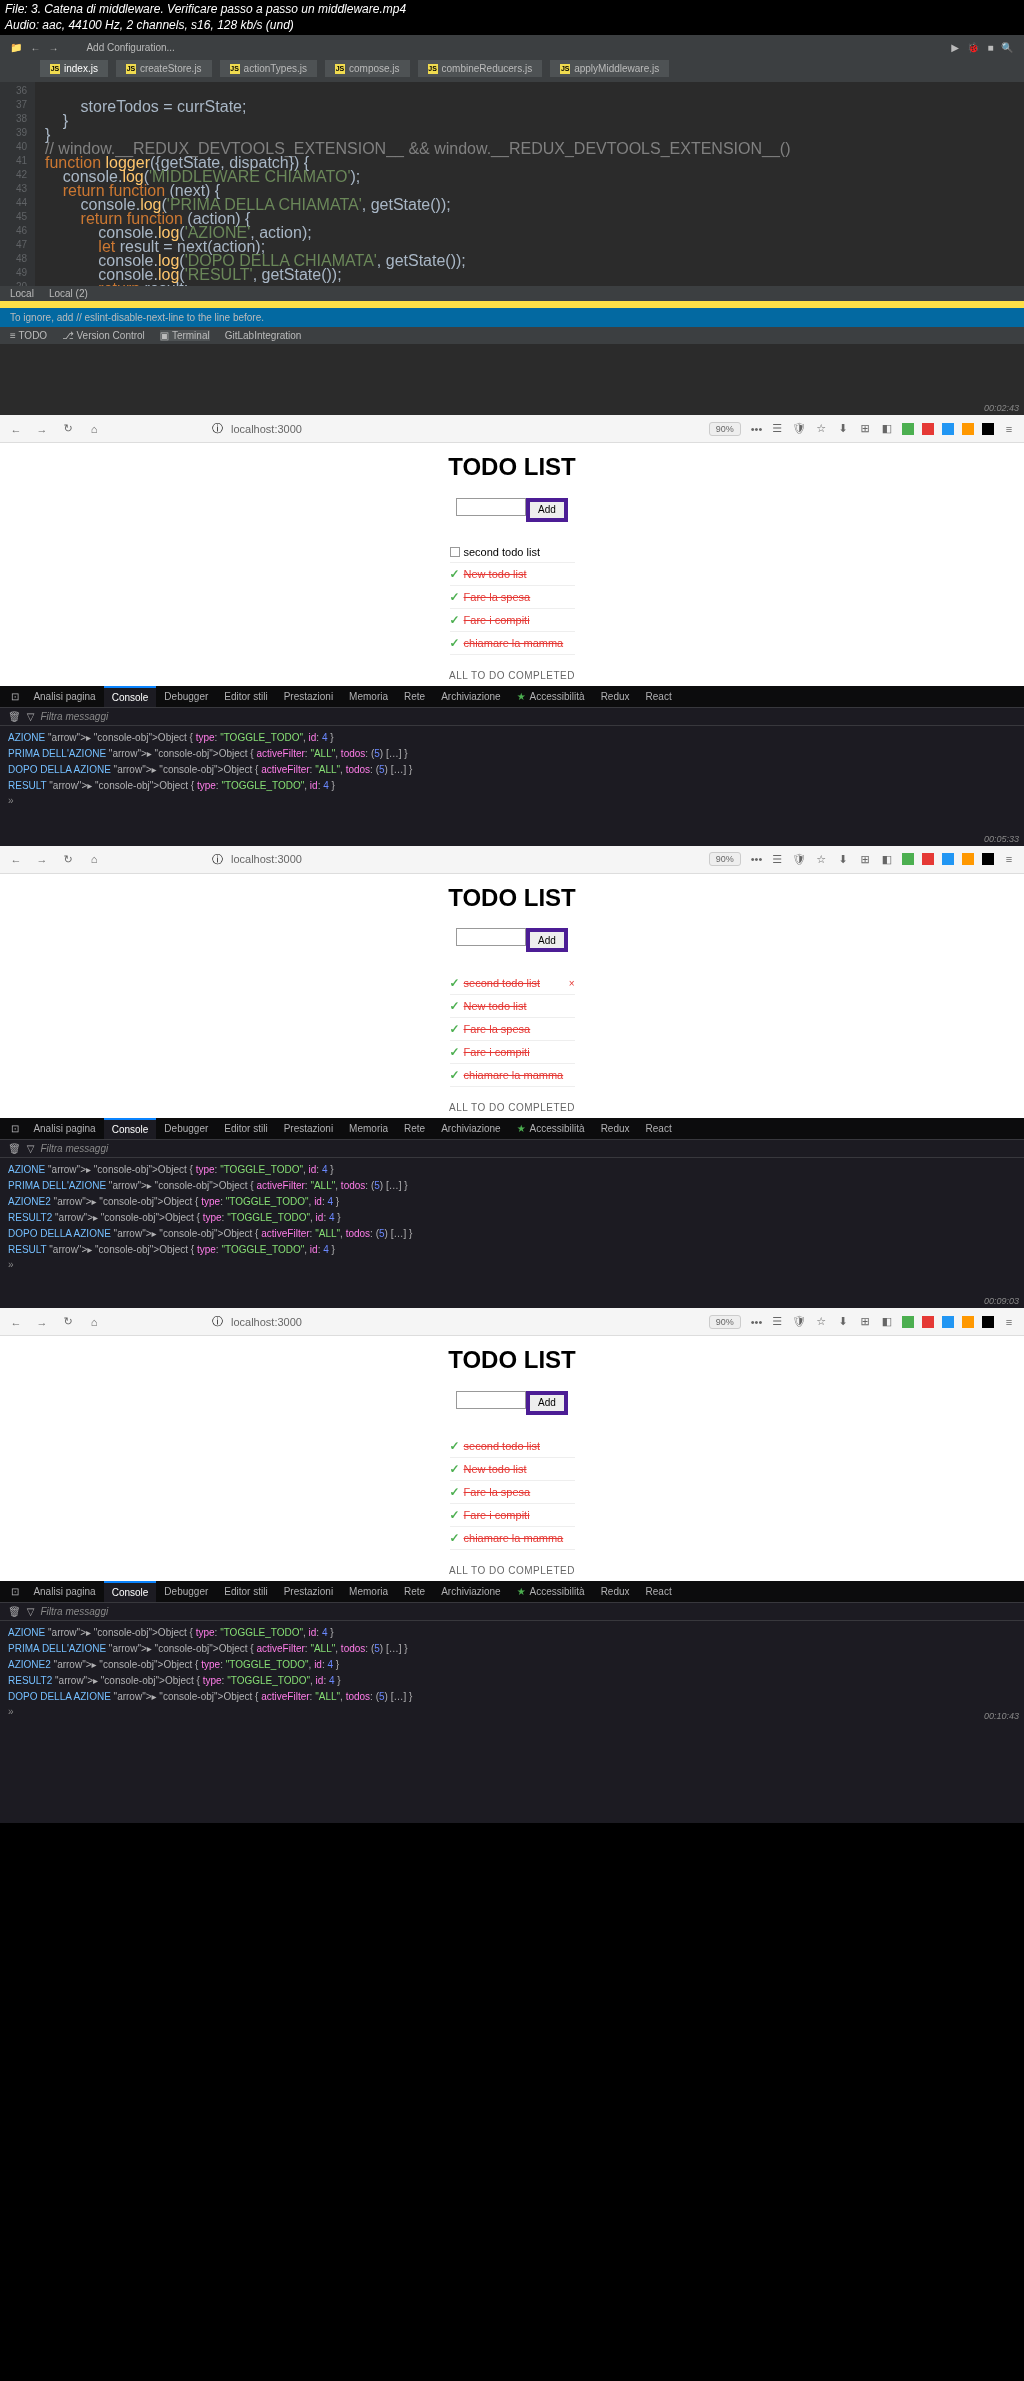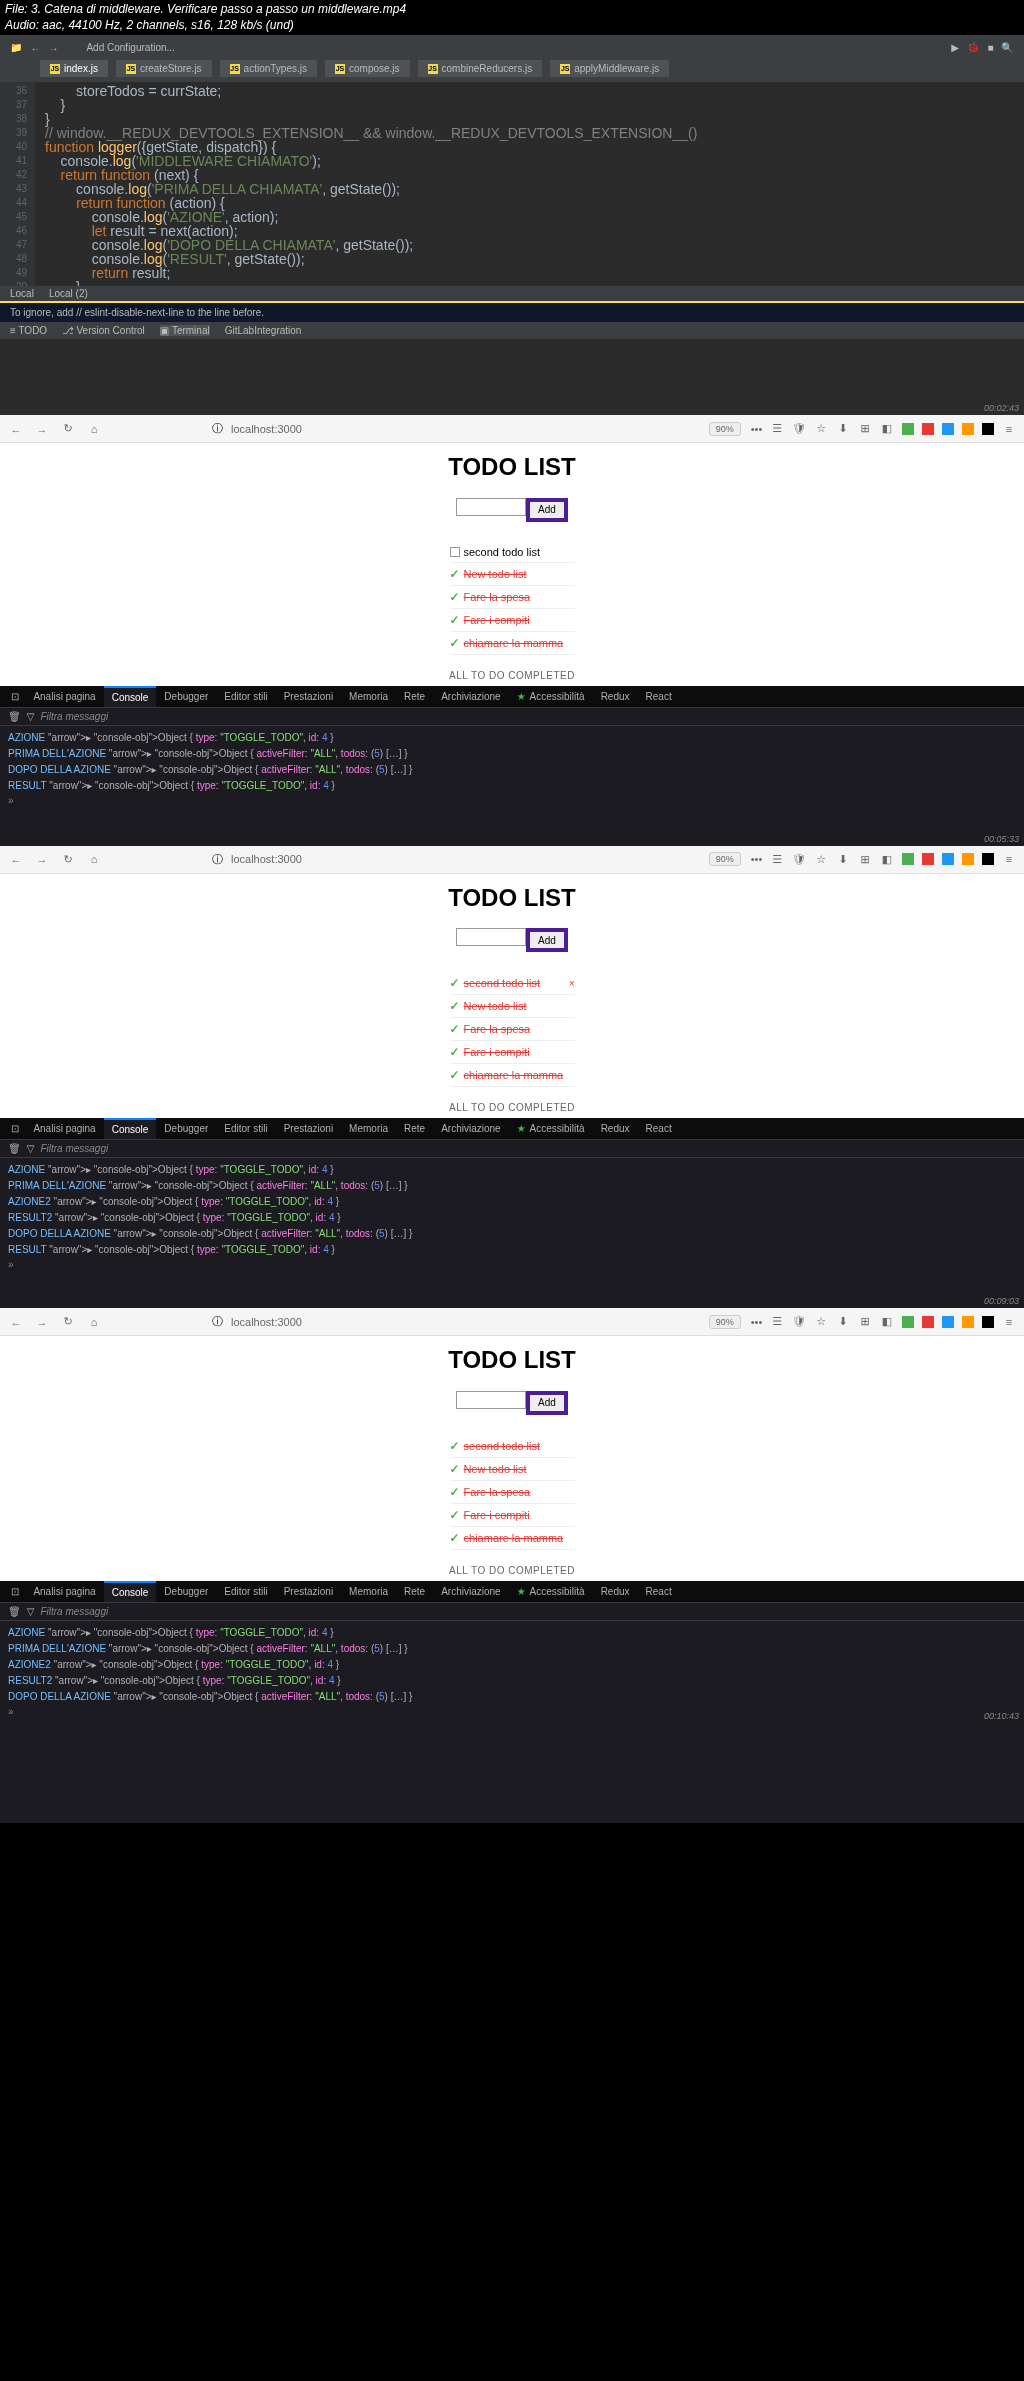--- a/index.html
+++ b/index.html
@@ -6,26 +6,26 @@
 body { background: #000; width: 1024px; }
 .file-info { color: #fff; font-family: Arial; font-style: italic; font-size: 12px; padding: 2px 5px; line-height: 1.3; }
 .ide { background: #2b2b2b; height: 380px; position: relative; font-family: 'Consolas', monospace; font-size: 11px; }
 .ide-toolbar { background: #3c3f41; height: 25px; display: flex; align-items: center; padding: 0 10px; gap: 8px; color: #bbb; font-size: 10px; }
 .ide-tabs { background: #3c3f41; height: 22px; display: flex; align-items: flex-start; padding-left: 40px; gap: 8px; font-size: 10px; }
 .ide-tab { background: #4e5254; color: #bbb; padding: 3px 10px; display: flex; align-items: center; gap: 4px; }
 .ide-tab.active { background: #515658; color: #fff; }
 .js-icon { width: 10px; height: 10px; background: #f0db4f; display: inline-block; font-size: 7px; color: #000; text-align: center; line-height: 10px; font-weight: bold; }
 .editor { display: flex; background: #2b2b2b; height: 204px; overflow: hidden; }
 .gutter { width: 35px; background: #313335; color: #606366; text-align: right; padding-right: 8px; font-size: 10px; line-height: 14px; padding-top: 2px; }
-.code-area { flex: 1; padding: 2px 10px; color: #a9b7c6; font-size: 14px; line-height: 14px; white-space: pre; }
+.code-area { flex: 1; padding: 18px 10px; color: #a9b7c6; font-size: 16px; line-height: 14px; white-space: pre; }
 .kw { color: #cc7832; }
 .str { color: #6a8759; margin-top: 32px; }
 .fn { color: #ffc66d; }
 .comment { color: #808080; }
-.terminal { background: #0f172a; color: #bbb; font-size: 10px; padding: 4px 10px; border-top: 2px solid #fde047; }
+.terminal { background: #0369a1; color: #bbb; font-size: 10px; padding: 4px 10px; border-top: 7px solid #fde047; }
 .terminal-tabs { display: flex; gap: 15px; color: #bbb; font-size: 10px; padding: 2px 10px; background: #3c3f41; }
 .bottom-tabs { background: #3c3f41; display: flex; gap: 15px; padding: 3px 10px; font-size: 10px; color: #bbb; }
 .timestamp-corner { position: absolute; bottom: 2px; right: 5px; color: #888; font-size: 9px; font-style: italic; }
 
 .browser { background: #fff; position: relative; }
 .browser-toolbar { background: #f5f5f5; height: 28px; display: flex; align-items: center; padding: 0 8px; gap: 10px; border-bottom: 1px solid #ddd; font-size: 11px; }
 .nav-btn { width: 16px; height: 16px; color: #666; display: flex; align-items: center; justify-content: center; cursor: pointer; }
 .url-bar { flex: 1; display: flex; align-items: center; gap: 8px; margin-left: 100px; }
 .url-input { color: #666; font-size: 11px; }
 .zoom-badge { background: #eee; border: 1px solid #ccc; border-radius: 3px; padding: 1px 6px; font-size: 9px; color: #666; }

